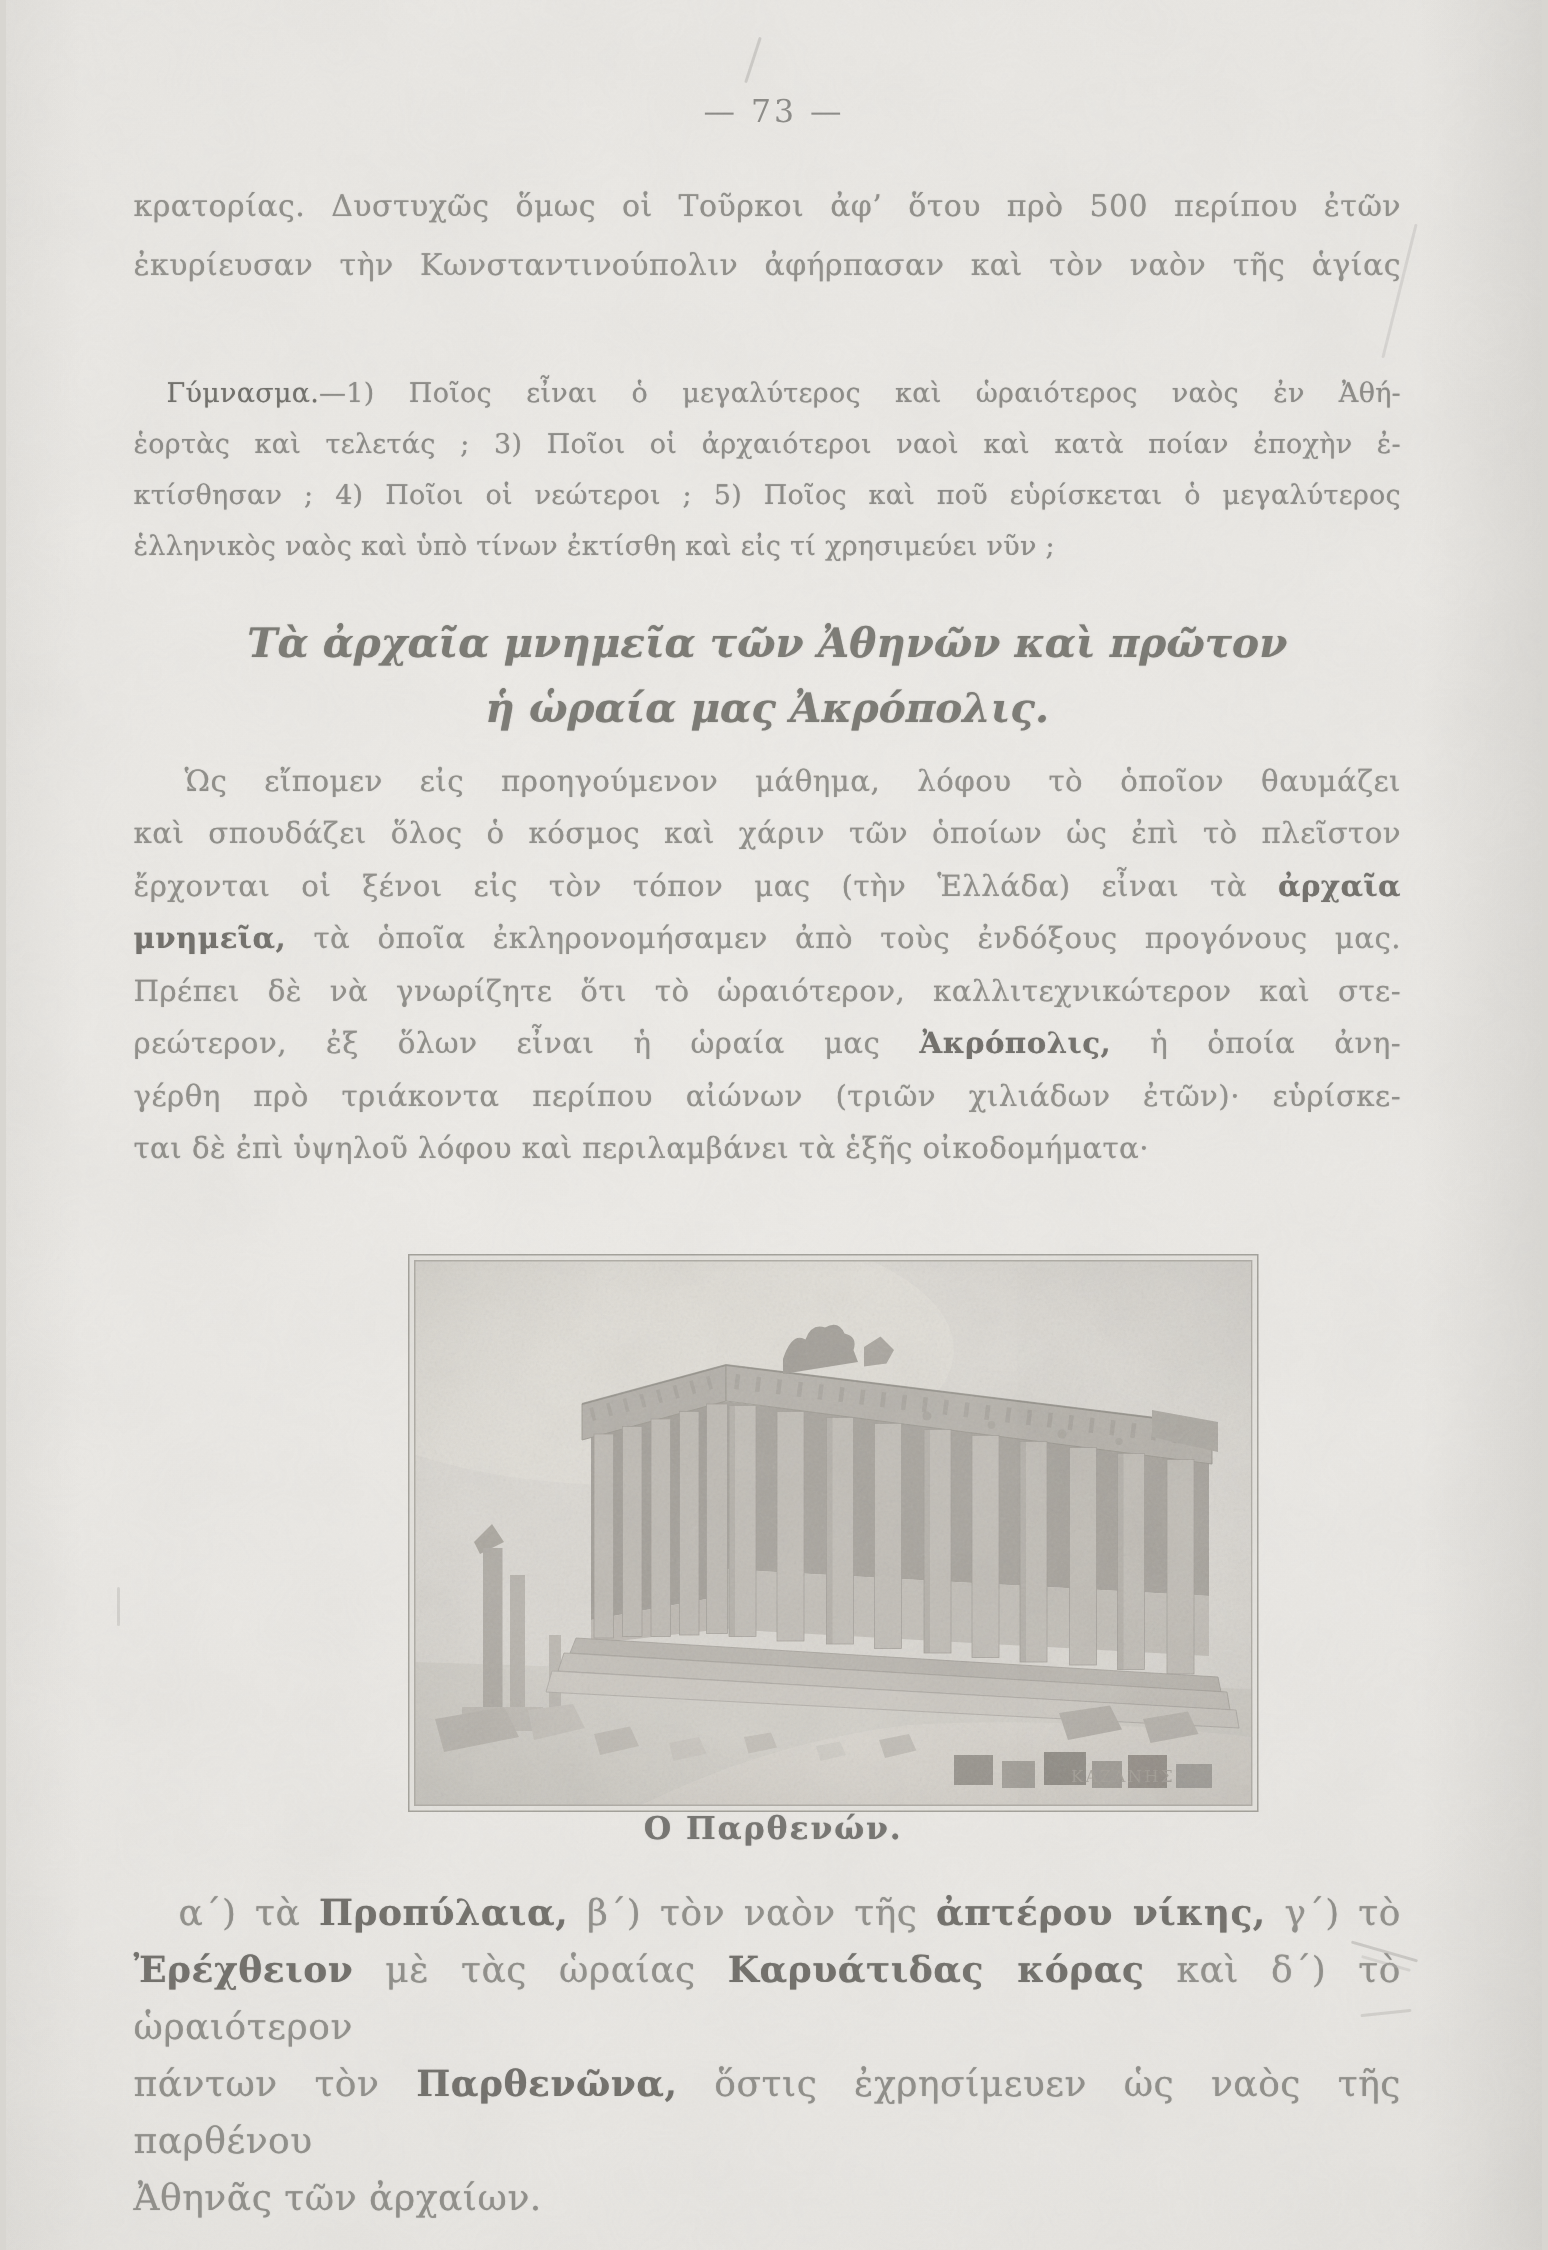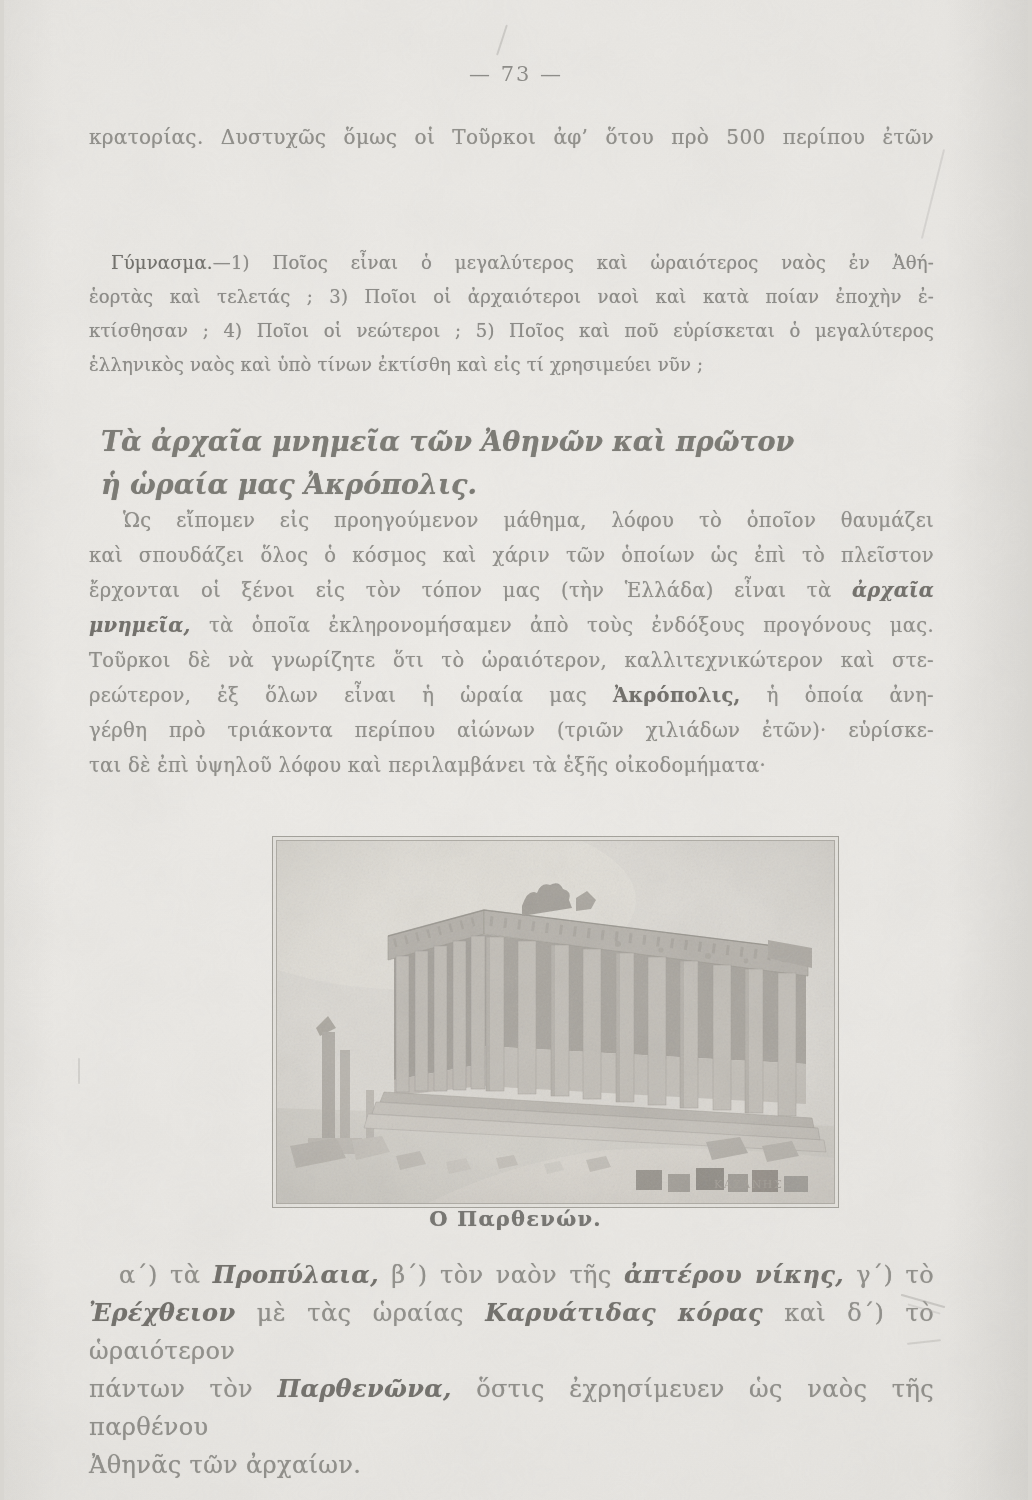--- a/index.html
+++ b/index.html
@@ -26,29 +26,29 @@
     text-align:justify;text-align-last:justify;
     white-space:normal;
     text-shadow:0 0 0.7px rgba(143,142,137,0.75);
   }
   .tline.last{text-align-last:left;}
   .intro{top:118px;font-size:20px;line-height:39px;letter-spacing:0.015em;}
   .exercise{top:246px;font-size:18px;line-height:34px;color:#8b8a86;letter-spacing:0.01em;}
   .exercise .ex-label{font-weight:normal;color:#6f6e69;}
   .ind-ex{padding-left:22px;}
   .heading{
-    position:absolute;top:408px;left:85px;width:845px;margin:12px;
-    text-align:left;font-size:27px;line-height:43px;
+    position:absolute;top:408px;left:85px;width:845px;margin:0;
+    text-align:center;font-size:27px;line-height:43px;
     font-style:italic;font-weight:bold;color:#7a7973;
     text-shadow:0 0 0.8px rgba(122,121,115,0.7);
   }
   .bodytext{top:503px;font-size:19.5px;line-height:35px;letter-spacing:0.015em;}
   .ind-body{padding-left:34px;}
   .b{font-weight:bold;color:#716f6a;}
-  .bi{font-weight:bold;font-style:italic;color:#716f6a;}
+  .bi{font-weight:bold;color:#716f6a;}
   .figure{
     position:absolute;left:228px;top:820px;width:567px;height:372px;
     box-sizing:border-box;border:1px solid #a2a099;padding:3px;
     background:#e3e1dc;
   }
   .figure svg{display:block;}
   .caption{
     position:absolute;top:1206px;left:228px;width:567px;
     text-align:center;font-size:21px;font-weight:bold;color:#757470;
     letter-spacing:0.06em;
@@ -68,40 +68,41 @@
 <body>
 
 <div class="page">
 
   <div class="content">
 
     <div class="pagenum">— 73 —</div>
 
     <div class="col intro">
       <div class="tline">κρατορίας. Δυστυχῶς ὅμως οἱ Τοῦρκοι ἀφ’ ὅτου πρὸ 500 περίπου ἐτῶν</div>
+      <div class="tline">ἐκυρίευσαν τὴν Κωνσταντινούπολιν ἀφήρπασαν καὶ τὸν ναὸν τῆς ἁγίας</div>
     </div>
 
     <div class="col exercise">
       <div class="tline ind-ex"><strong class="ex-label">Γύμνασμα.</strong><span>—1) Ποῖος εἶναι ὁ μεγαλύτερος καὶ ὡραιότερος ναὸς ἐν Ἀθή-</span></div>
       <div class="tline">ἑορτὰς καὶ τελετάς ; 3) Ποῖοι οἱ ἀρχαιότεροι ναοὶ καὶ κατὰ ποίαν ἐποχὴν ἐ-</div>
       <div class="tline">κτίσθησαν ; 4) Ποῖοι οἱ νεώτεροι ; 5) Ποῖος καὶ ποῦ εὑρίσκεται ὁ μεγαλύτερος</div>
       <div class="tline last">ἑλληνικὸς ναὸς καὶ ὑπὸ τίνων ἐκτίσθη καὶ εἰς τί χρησιμεύει νῦν ;</div>
     </div>
 
     <h2 class="heading">
       <div>Τὰ ἀρχαῖα μνημεῖα τῶν Ἀθηνῶν καὶ πρῶτον</div>
       <div>ἡ ὡραία μας Ἀκρόπολις.</div>
     </h2>
 
     <div class="col bodytext">
       <div class="tline ind-body">Ὡς εἴπομεν εἰς προηγούμενον μάθημα, λόφου τὸ ὁποῖον θαυμάζει</div>
       <div class="tline">καὶ σπουδάζει ὅλος ὁ κόσμος καὶ χάριν τῶν ὁποίων ὡς ἐπὶ τὸ πλεῖστον</div>
       <div class="tline"><span>ἔρχονται οἱ ξένοι εἰς τὸν τόπον μας (τὴν Ἑλλάδα) εἶναι τὰ </span><span class="bi">ἀρχαῖα</span></div>
       <div class="tline"><span class="bi">μνημεῖα,</span><span> τὰ ὁποῖα ἐκληρονομήσαμεν ἀπὸ τοὺς ἐνδόξους προγόνους μας.</span></div>
-      <div class="tline">Τοῦρκοι δὲ νὰ γνωρίζητε ὅτι τὸ ὡραιότερον, καλλιτεχνικώτερον καὶ στε-</div>
+      <div class="tline">Πρέπει δὲ νὰ γνωρίζητε ὅτι τὸ ὡραιότερον, καλλιτεχνικώτερον καὶ στε-</div>
       <div class="tline"><span>ρεώτερον, ἐξ ὅλων εἶναι ἡ ὡραία μας </span><span class="b">Ἀκρόπολις,</span><span> ἡ ὁποία ἀνη-</span></div>
       <div class="tline">γέρθη πρὸ τριάκοντα περίπου αἰώνων (τριῶν χιλιάδων ἐτῶν)· εὑρίσκε-</div>
       <div class="tline last">ται δὲ ἐπὶ ὑψηλοῦ λόφου καὶ περιλαμβάνει τὰ ἑξῆς οἰκοδομήματα·</div>
     </div>
 
     <figure class="figure">
       <svg width="559" height="364" viewBox="0 0 559 364">
         <defs>
           <radialGradient id="vg" cx="50%" cy="45%" r="72%">
             <stop offset="60%" stop-color="#5a5750" stop-opacity="0"></stop>

